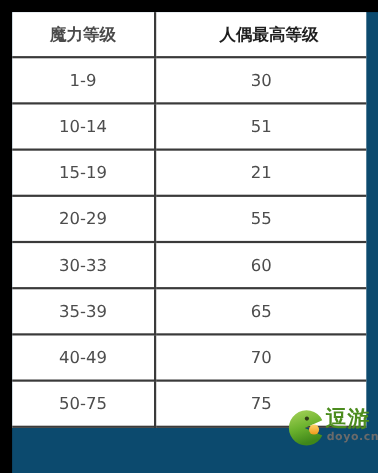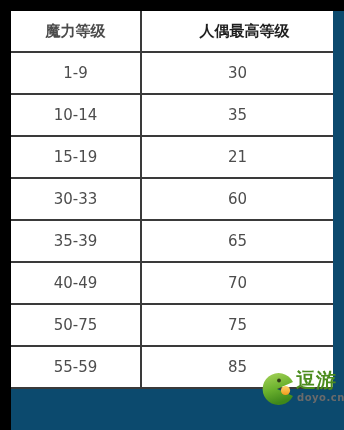--- a/index.html
+++ b/index.html
@@ -134,45 +134,45 @@
         </tr>
       </thead>
       <tbody id="table-body">
 
       <tr>
             <td>1-9</td>
             <td>30</td>
           </tr>
           <tr>
             <td>10-14</td>
-            <td>35</td>
+            <td>51</td>
           </tr>
           <tr>
             <td>15-19</td>
             <td>21</td>
+          </tr>
+          <tr>
+            <td>20-29</td>
+            <td>55</td>
           </tr>
           <tr>
             <td>30-33</td>
             <td>60</td>
           </tr>
           <tr>
             <td>35-39</td>
             <td>65</td>
           </tr>
           <tr>
             <td>40-49</td>
             <td>70</td>
           </tr>
           <tr>
             <td>50-75</td>
             <td>75</td>
-          </tr>
-          <tr>
-            <td>55-59</td>
-            <td>85</td>
           </tr>
         </tbody>
     </table>
   </div>
 
   <div id="watermark">
     <span class="wm-logo">
       <svg viewBox="0 0 34 34" width="34" height="34" xmlns="http://www.w3.org/2000/svg">
         <defs>
           <linearGradient id="gGreen" x1="0" y1="0" x2="0.3" y2="1">

